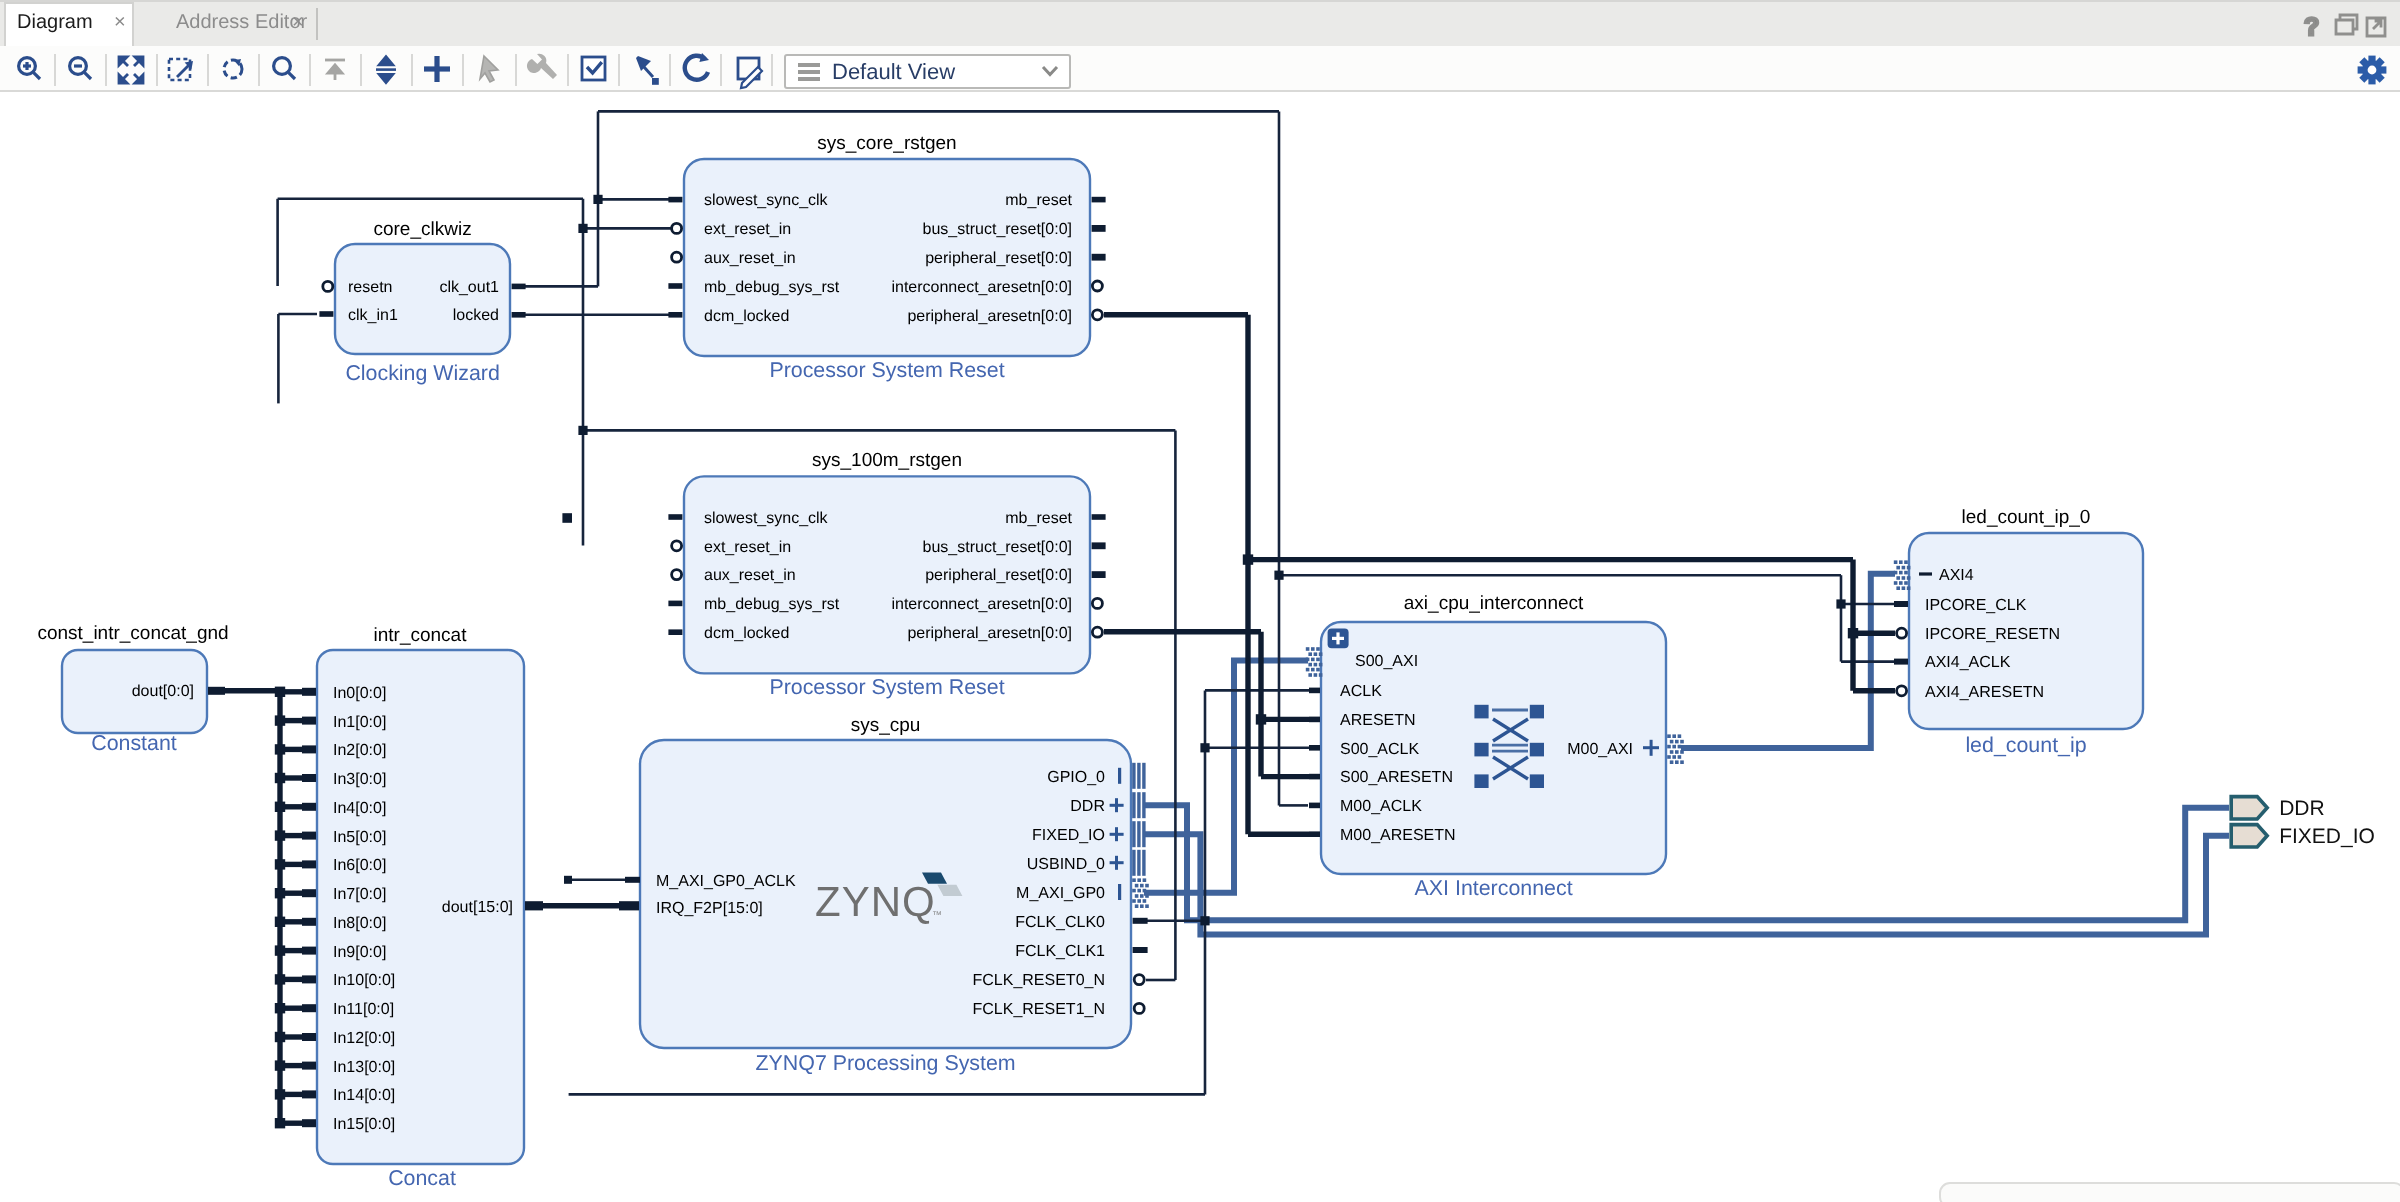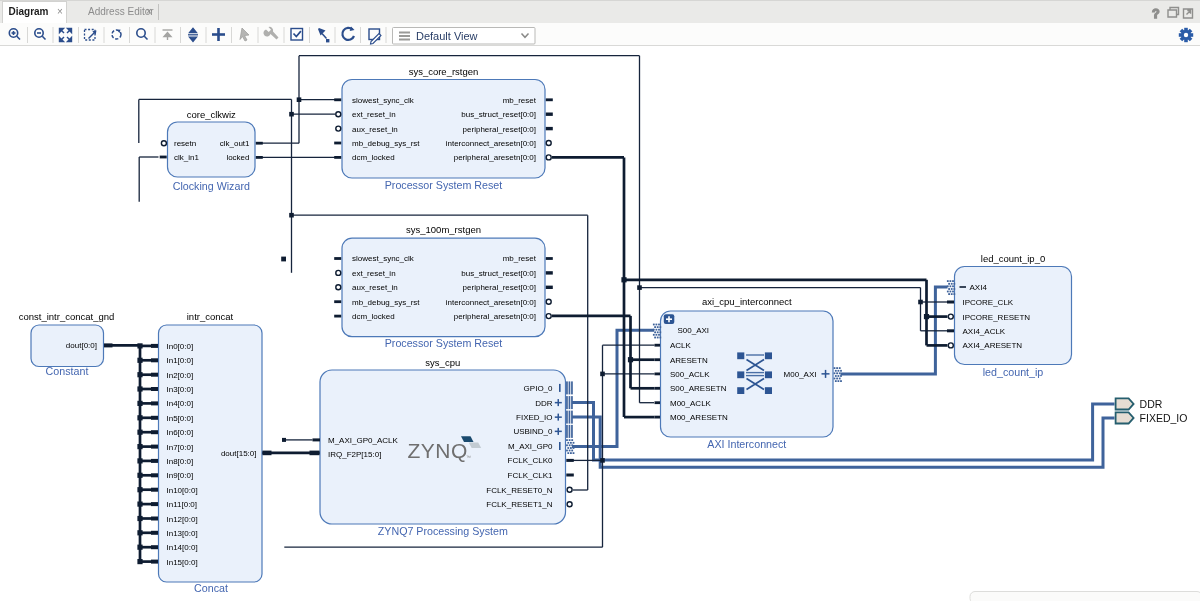--- a/index.html
+++ b/index.html
@@ -1,15 +1,15 @@
 <!DOCTYPE html>
 <html><head><meta charset="utf-8"><style>html,body{margin:0;padding:0;width:1200px;height:601px;overflow:hidden;background:#fff;font-family:"Liberation Sans",sans-serif;}.abs{position:absolute;}</style></head><body>
 <div class="abs" style="left:0;top:0;width:1200px;height:23px;background:#eaeae8;border-top:1px solid #d6d6d4;box-sizing:border-box;"></div>
 <div class="abs" style="left:2px;top:1px;width:65px;height:22px;background:#fff;border:1px solid #d2d2d0;border-bottom:none;box-sizing:border-box;"></div>
-<div class="abs" style="left:8.5px;top:6px;font-size:10px;font-weight:bold;color:#1c1c1c;">Diagram</div>
+<div class="abs" style="left:8.5px;top:6px;font-size:10px;font-weight:normal;color:#1c1c1c;">Diagram</div>
 <div class="abs" style="left:57px;top:6px;font-size:10px;color:#8a8a8a;">×</div>
 <div class="abs" style="left:88px;top:6px;font-size:10px;color:#8c8c8c;text-align:right;">Address Editor</div>
 <div class="abs" style="left:146px;top:6px;font-size:10px;color:#8c8c8c;">×</div>
 <div class="abs" style="left:158px;top:4px;width:1px;height:16px;background:#c2c2c0;"></div>
 <div class="abs" style="left:0;top:23px;width:1200px;height:23px;background:#fcfcfb;border-bottom:1px solid #d9d9d7;box-sizing:border-box;"></div>
 <svg class="abs" style="left:0;top:0;" width="1200" height="601" viewBox="0 0 1200 601">
     <line x1="27.5" y1="27" x2="27.5" y2="43" stroke="#d8d8d6" stroke-width="1"></line>
     <line x1="53" y1="27" x2="53" y2="43" stroke="#d8d8d6" stroke-width="1"></line>
     <line x1="78.5" y1="27" x2="78.5" y2="43" stroke="#d8d8d6" stroke-width="1"></line>
     <line x1="104" y1="27" x2="104" y2="43" stroke="#d8d8d6" stroke-width="1"></line>

